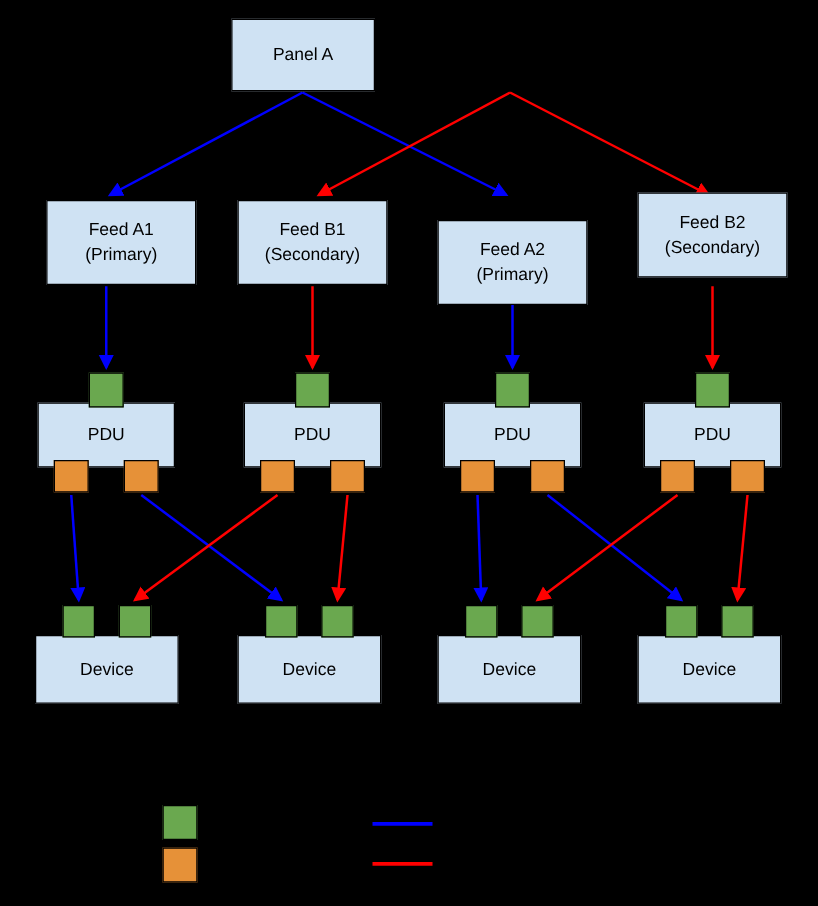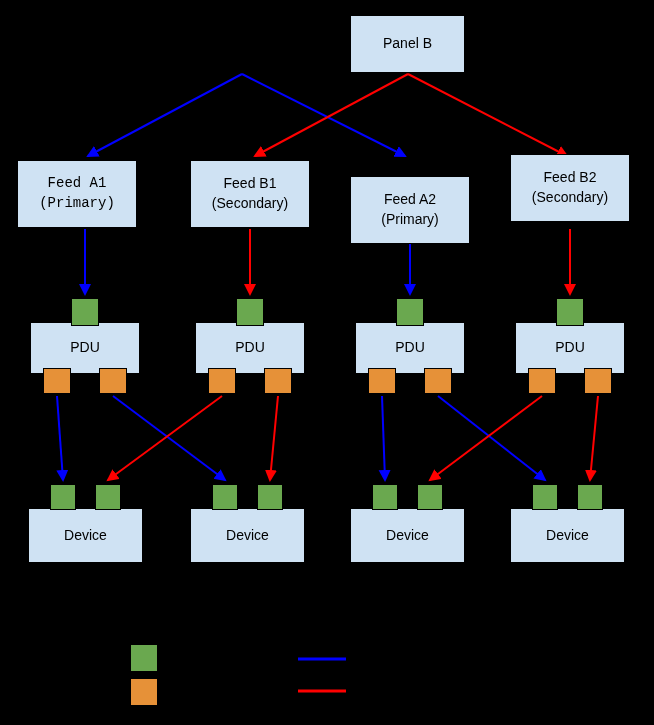--- a/index.html
+++ b/index.html
@@ -75,25 +75,25 @@
 
     <line x1="382" y1="396" x2="385" y2="480" class="edge-blue" marker-end="url(#arrow-blue)"></line>
     <line x1="438" y1="396" x2="545" y2="480" class="edge-blue" marker-end="url(#arrow-blue)"></line>
     <line x1="542" y1="396" x2="430" y2="480" class="edge-red" marker-end="url(#arrow-red)"></line>
     <line x1="598" y1="396" x2="590" y2="480" class="edge-red" marker-end="url(#arrow-red)"></line>
 
     <line x1="298" y1="659" x2="346" y2="659" class="legend-blue"></line>
     <line x1="298" y1="691" x2="346" y2="691" class="legend-red"></line>
   </svg>
 
-  <div class="node" style="left:350px; top:15px; width:115px; height:58px;">
-    <span>Panel B</span>
+  <div class="node" style="left:185px; top:15px; width:115px; height:58px;">
+    <span>Panel A</span>
   </div>
 
-  <div class="node" style="left:17px; top:160px; width:120px; height:68px;font-family:Liberation Mono, monospace;">
+  <div class="node" style="left:37px; top:160px; width:120px; height:68px;">
     <span>Feed A1</span>
     <span>(Primary)</span>
   </div>
   <div class="node" style="left:190px; top:160px; width:120px; height:68px;">
     <span>Feed B1</span>
     <span>(Secondary)</span>
   </div>
   <div class="node" style="left:350px; top:176px; width:120px; height:68px;">
     <span>Feed A2</span>
     <span>(Primary)</span>

